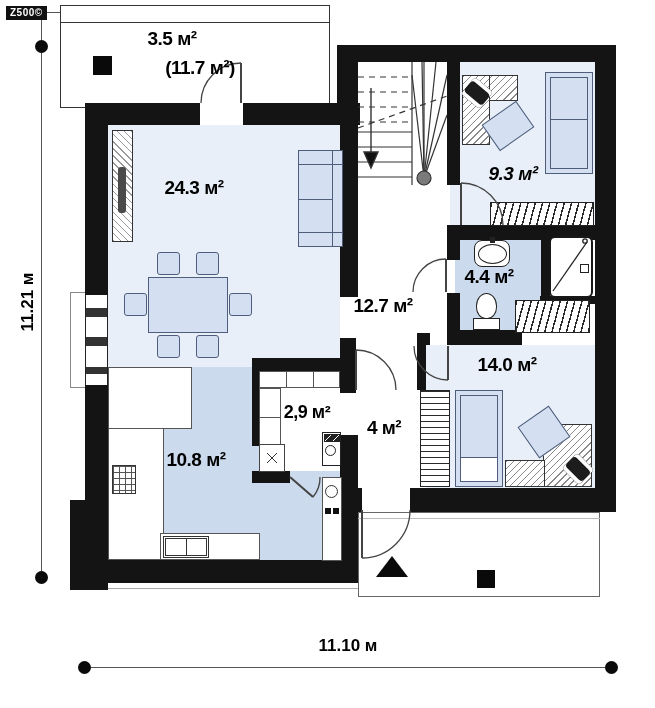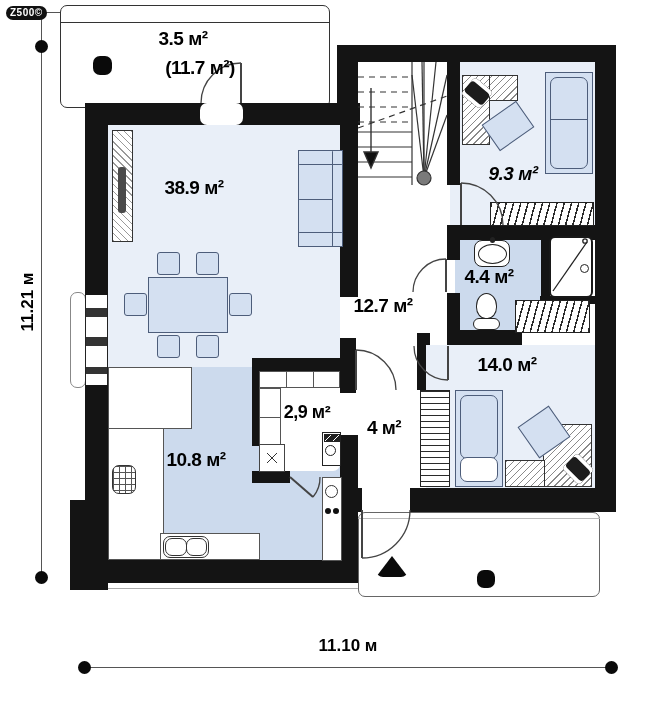--- a/index.html
+++ b/index.html
@@ -1,20 +1,20 @@
 <!DOCTYPE html>
 <html style="--wall: #141414; --floor-light: #e9eff8; --floor-dark: #ccdaed; --furniture-fill: #d4e0f1; --furniture-stroke: #4d5d7a; --glazing-gray: #9b9b9b; --line: #444444;"><head>
 <meta charset="utf-8">
 <style>
   html,body{margin:0;padding:0;background:#fff;}
   #canvas{
     position:relative;width:655px;height:708px;background:#fff;overflow:hidden;
     font-family:"Liberation Sans", sans-serif;color:#000;
   }
-  .abs{position:absolute;border-radius:7px;}
+  .abs{position:absolute;}
   .wall{position:absolute;background:var(--wall,#141414);}
   .floor-light{position:absolute;background:var(--floor-light,#e9eff8);}
   .floor-dark{position:absolute;background:var(--floor-dark,#ccdaed);}
   .white-box{position:absolute;background:#fff;border:1px solid #555;box-sizing:border-box;}
   .room-label{
     position:absolute;transform:translate(-50%,-50%);
     font-weight:bold;font-size:19px;letter-spacing:-0.5px;white-space:nowrap;z-index:40;
   }
   .dim-label{
     position:absolute;font-weight:bold;font-size:17px;white-space:nowrap;z-index:40;
@@ -81,21 +81,21 @@
   <div class="dim-label" style="left:28px;top:302px;transform:translate(-50%,-50%) rotate(-90deg);">11.21 м</div>
 
   <div class="dim-line" style="left:84px;top:667px;width:528px;height:1px;"></div>
   <div class="dim-dot" style="left:78px;top:661px;"></div>
   <div class="dim-dot" style="left:605px;top:661px;"></div>
   <div class="dim-label" style="left:348px;top:646px;transform:translate(-50%,-50%);">11.10 м</div>
 
   <div class="abs" style="left:60px;top:5px;width:270px;height:103px;border:1.5px solid #333;box-sizing:border-box;background:#fff;"></div>
   <div class="abs" style="left:60px;top:22px;width:270px;height:1px;background:#333;"></div>
   <div class="abs" style="left:93px;top:56px;width:19px;height:19px;background:#0a0a0a;"></div>
-  <div class="room-label" style="left:172px;top:39px;margin-left:11px;">3.5 м²</div>
+  <div class="room-label" style="left:172px;top:39px;">3.5 м²</div>
   <div class="room-label" style="left:176px;top:68px;margin-left:24px;">(11.7 м²)</div>
 
   <div class="abs" style="left:358px;top:512px;width:242px;height:85px;border:1px solid #666;box-sizing:border-box;background:#fff;"></div>
   <div class="abs" style="left:358px;top:518px;width:242px;height:1px;background:#bbb;"></div>
   <div class="abs" style="left:376px;top:556px;width:0;height:0;border-left:16px solid transparent;border-right:16px solid transparent;border-bottom:21px solid #0a0a0a;"></div>
   <div class="abs" style="left:477px;top:570px;width:18px;height:18px;background:#0a0a0a;"></div>
   <div class="abs" style="left:85px;top:588px;width:273px;height:1px;background:#aaa;"></div>
 
   <div class="floor-light z20" style="left:108px;top:125px;width:232px;height:242px;"></div>
   <div class="floor-dark  z20" style="left:108px;top:367px;width:232px;height:193px;"></div>
@@ -211,21 +211,21 @@
   <div class="furn z24" style="left:455px;top:390px;width:48px;height:97px;">
     <div class="abs" style="left:4px;top:4px;right:4px;height:62px;border:1px solid var(--furniture-stroke,#4d5d7a);"></div>
     <div class="abs" style="left:4px;bottom:4px;right:4px;height:23px;background:#fff;border:1px solid var(--furniture-stroke,#4d5d7a);"></div>
   </div>
   <div class="furn z25" style="left:525px;top:413px;width:38px;height:38px;transform:rotate(-35deg);"></div>
   <div class="hatch-desk z24" style="left:543px;top:424px;width:49px;height:63px;"></div>
   <div class="hatch-desk z24" style="left:505px;top:460px;width:40px;height:27px;"></div>
   <div class="abs z25" style="left:566px;top:458px;width:24px;height:22px;background:#1c1c1c;border-radius:4px;transform:rotate(45deg);
               box-shadow:inset 0 4px 0 #fff, inset 0 -4px 0 #fff;"></div>
 
-  <div class="room-label" style="left:194px;top:188px;">38.9 м²</div>
+  <div class="room-label" style="left:194px;top:188px;">24.3 м²</div>
   <div class="room-label" style="left:513px;top:174px;font-style:italic;">9.3 м²</div>
   <div class="room-label" style="left:383px;top:306px;">12.7 м²</div>
   <div class="room-label" style="left:489px;top:277px;">4.4 м²</div>
   <div class="room-label" style="left:507px;top:365px;">14.0 м²</div>
   <div class="room-label" style="left:307px;top:412px;font-size:18px;">2,9 м²</div>
   <div class="room-label" style="left:384px;top:428px;">4 м²</div>
   <div class="room-label" style="left:196px;top:460px;">10.8 м²</div>
 
   <svg class="overlay" width="655" height="708" viewBox="0 0 655 708">
 

